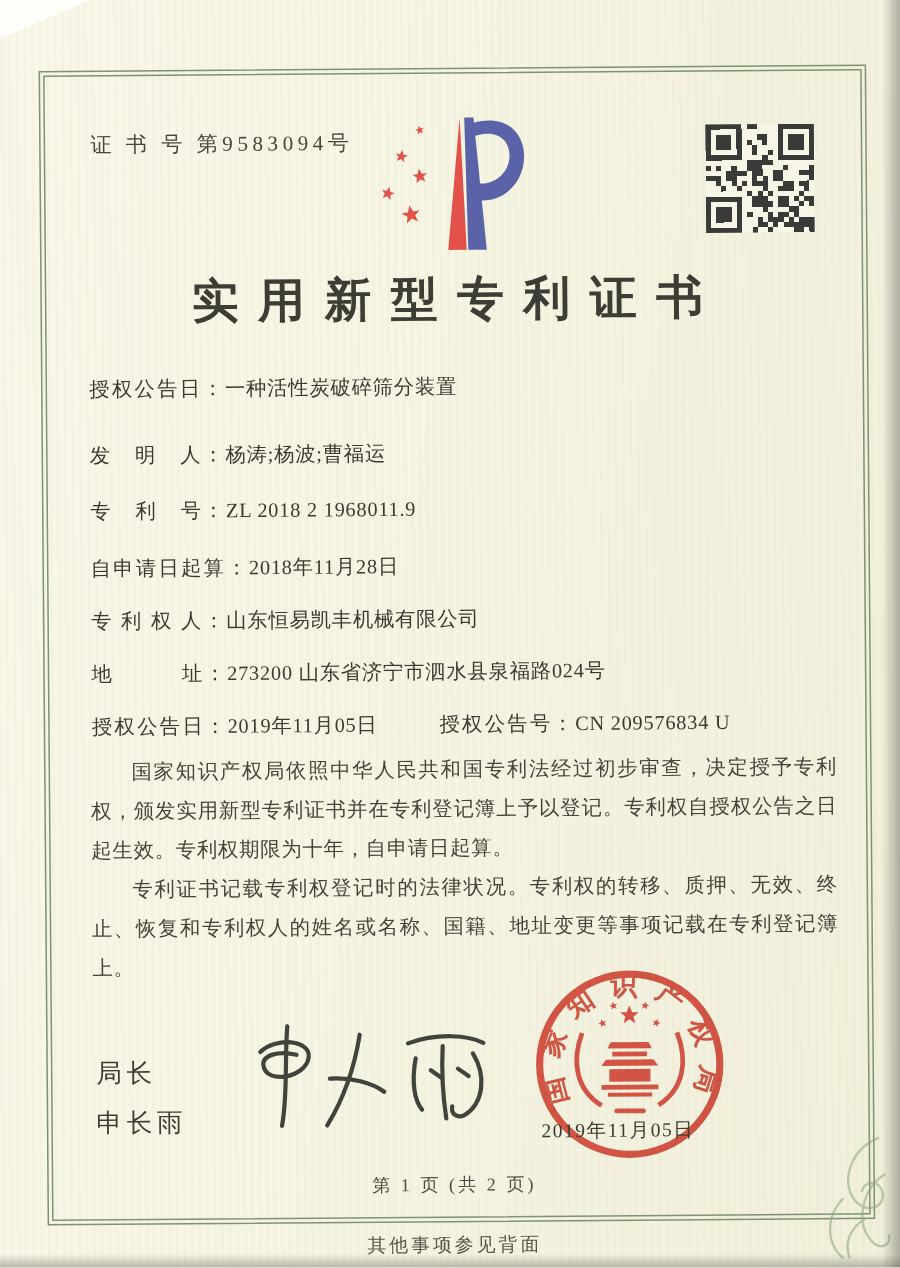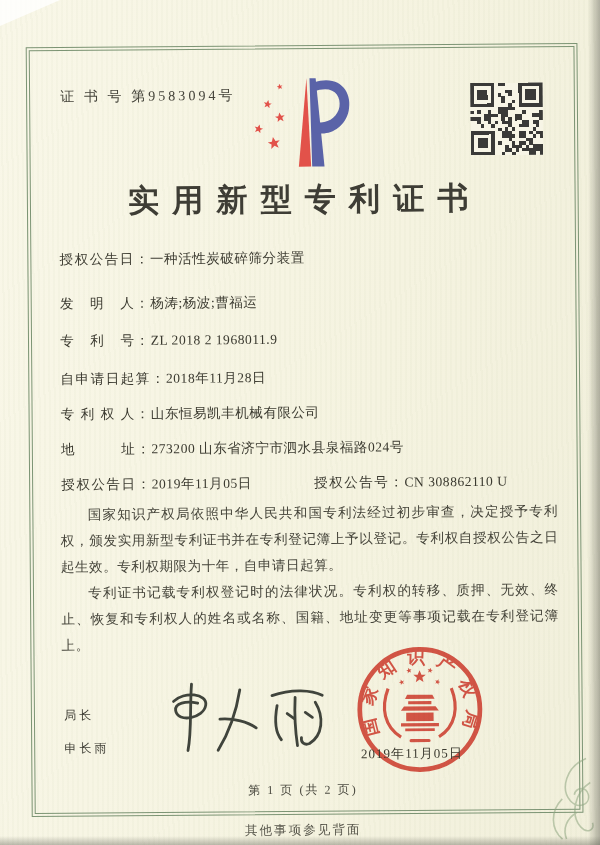--- a/index.html
+++ b/index.html
@@ -43,30 +43,30 @@
   .title {
     position:absolute; left:0; right:0; top:180px; text-align:center;
     font-size:31px; font-weight:bold; color:#3e3d35;
     letter-spacing:13px; text-indent:13px;
   }
 
   .field { position:absolute; left:62px; right:36px; font-size:13.5px; color:#3b3a30; white-space:nowrap; }
   .field .lab { letter-spacing:1.5px; }
   .field .val { letter-spacing:.5px; }
   .f0{top:250px} .f1{top:294px} .f2{top:331px} .f3{top:369px} .f4{top:404px} .f5{top:439px} .f6{top:474px}
-  .pair2 { margin-left:62px;font-family:Liberation Serif, serif; }
+  .pair2 { margin-left:41px;font-family:Liberation Serif, serif; }
 
   .body-text {
     position:absolute; left:61px; right:44px; top:500px;
     font-size:13.5px; line-height:26px; color:#45443a;
     text-align:justify; letter-spacing:.5px;
   }
   .body-text p { text-indent:2em; }
 
-  .director { position:absolute; left:63px; top:696px; font-size:12px; color:#3e3d34;
+  .director { position:absolute; left:63px; top:696px; font-size:17px; color:#3e3d34;
     letter-spacing:3px; line-height:33px; }
   .signature { position:absolute; left:152px; top:672px; width:190px; height:90px; }
 
   .seal { position:absolute; left:352px; top:644px; width:130px; height:130px;
     opacity:.9; mix-blend-mode:multiply; }
   .seal-date { position:absolute; left:358px; top:744px; width:130px;
     font-size:13px; color:#3c3b31; letter-spacing:1px; z-index:5; white-space:nowrap; }
 
   .page-info { position:absolute; left:0; right:0; top:780px; text-align:center;
     font-size:12px; letter-spacing:2px; color:#4c4b41; }
@@ -241,21 +241,21 @@
     <div class="field f3">
       <span class="lab">自申请日起算：</span><span class="val">2018年11月28日</span>
     </div>
     <div class="field f4">
       <span class="lab">专 利 权 人：</span><span class="val">山东恒易凯丰机械有限公司</span>
     </div>
     <div class="field f5">
       <span class="lab">地　　　址：</span><span class="val">273200 山东省济宁市泗水县泉福路024号</span>
     </div>
     <div class="field f6">
-      <span class="lab">授权公告日：</span><span class="val">2019年11月05日</span><span class="lab pair2">授权公告号：</span><span class="val">CN 308862110 U</span>
+      <span class="lab">授权公告日：</span><span class="val">2019年11月05日</span><span class="lab pair2">授权公告号：</span><span class="val">CN 209576834 U</span>
     </div>
 
     <div class="body-text">
       <p>国家知识产权局依照中华人民共和国专利法经过初步审查，决定授予专利权，颁发实用新型专利证书并在专利登记簿上予以登记。专利权自授权公告之日起生效。专利权期限为十年，自申请日起算。</p>
       <p>专利证书记载专利权登记时的法律状况。专利权的转移、质押、无效、终止、恢复和专利权人的姓名或名称、国籍、地址变更等事项记载在专利登记簿上。</p>
     </div>
 
     <div class="director">
       <div>局长</div>
       <div>申长雨</div>

